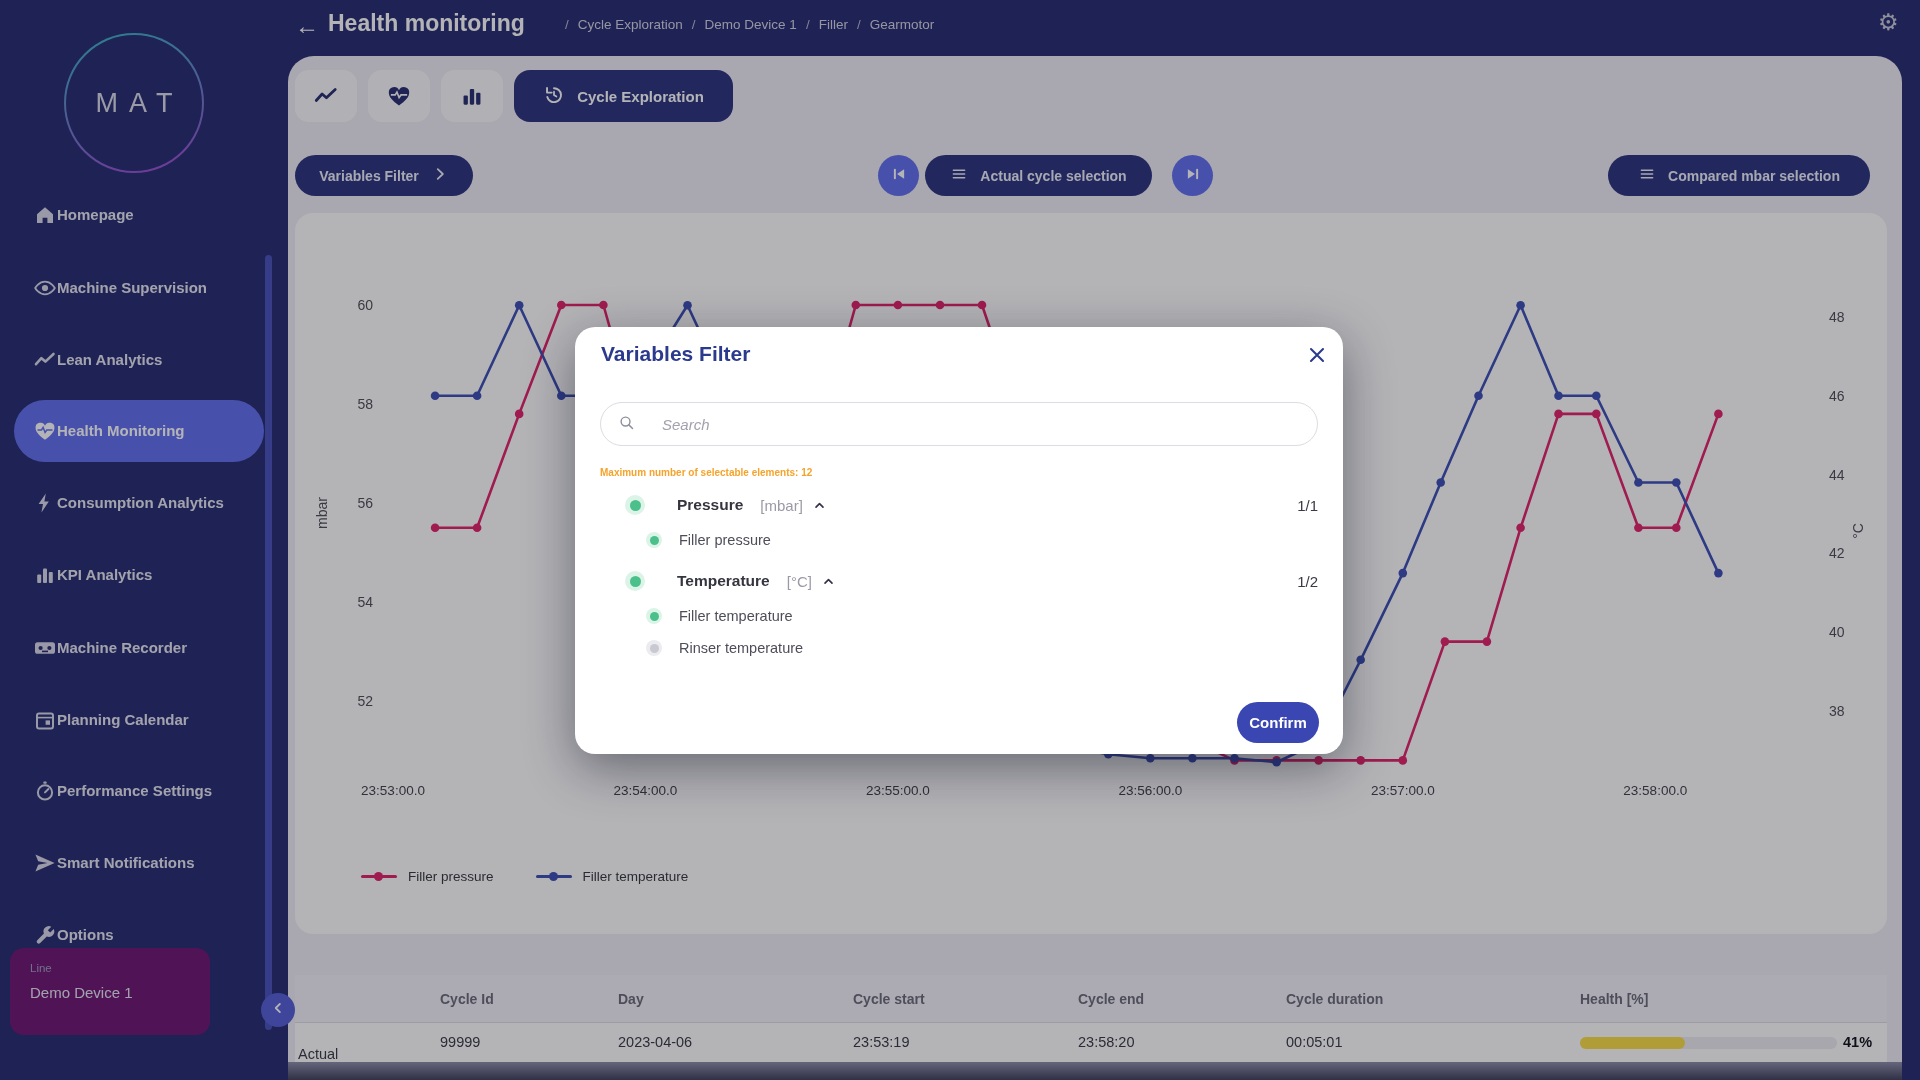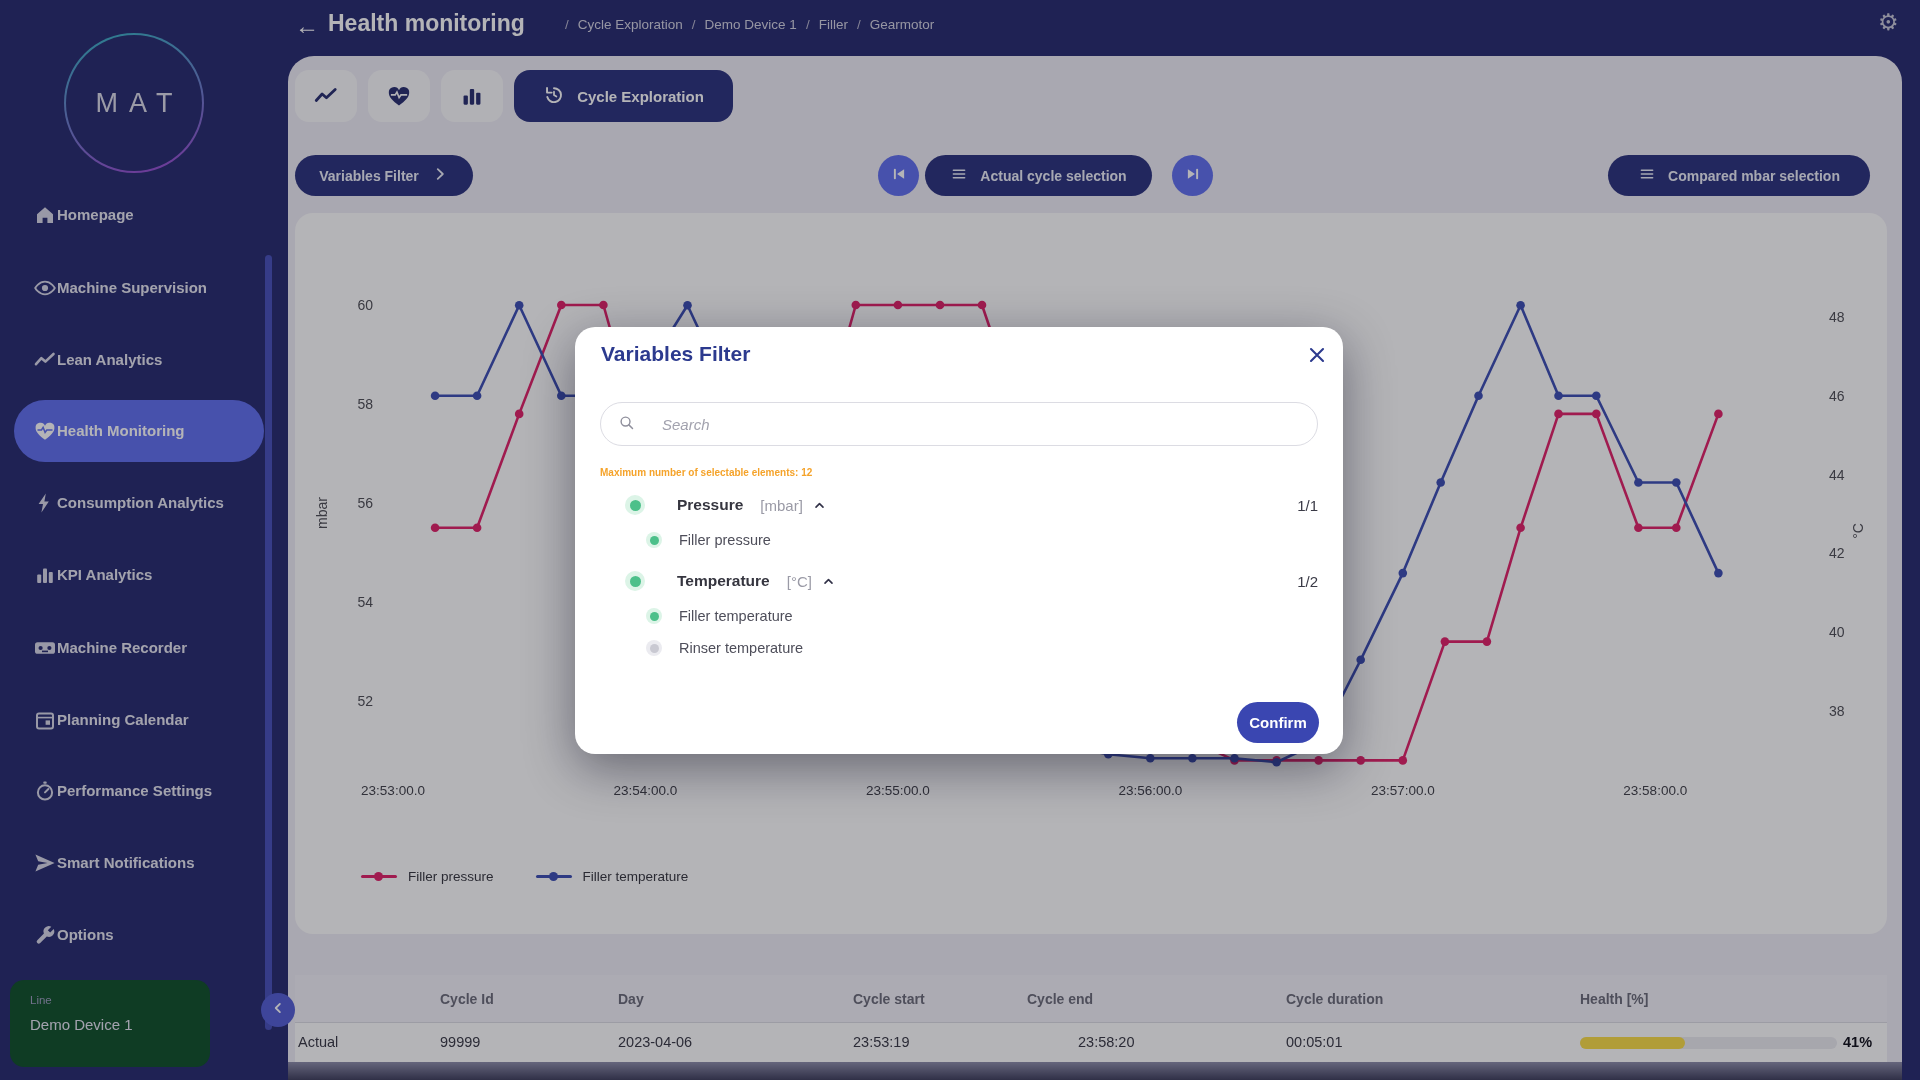--- a/index.html
+++ b/index.html
@@ -17,21 +17,21 @@
               padding-left:19px; color:#e7e7f1; border-radius:31px; cursor:pointer; }
   .nav-item .nav-icon { width:24px; height:24px; color:#d9d9e8; flex:0 0 24px; }
   .nav-item .nav-icon svg { width:24px; height:24px; fill:currentColor; }
   .nav-label { font-size:15px; font-weight:700; line-height:1.25; }
   .nav-item.active { background:#6472f0; }
   .nav-item.active .nav-icon, .nav-item.active .nav-label { color:#ffffff; }
   .nav-item .pulse { stroke:#2a2e72; }
   .nav-item.active .pulse { stroke:#6472f0; }
   .nav-item .cut { fill:#2a2e72; }
   .scroll-thumb { position:absolute; left:265px; top:255px; width:7px; height:775px; border-radius:4px; background:#4b54bc; }
-  .device-card { position:absolute; left:10px; top:980px; width:200px; height:87px; border-radius:14px; background:#14532d; padding:14px 20px; }
+  .device-card { position:absolute; left:10px; top:948px; width:200px; height:87px; border-radius:14px; background:#701a75; padding:14px 20px; }
   .device-label { font-size:11.5px; color:#9fa0c0; }
   .device-name { font-size:15px; color:#e6e6f2; margin-top:10px; }
   .collapse-btn { position:absolute; left:261px; top:993px; width:34px; height:34px; border-radius:50%;
                   background:#5661d6; display:flex; align-items:center; justify-content:center; z-index:6; cursor:pointer; }
   .collapse-btn svg { width:18px; height:18px; }
 
   
   .hdr-back { position:absolute; left:295px; top:11px; width:28px; height:30px; color:#ffffff; font-size:24px; cursor:pointer; z-index:6; line-height:30px; }
   .hdr-title { position:absolute; left:328px; top:10px; color:#ffffff; font-size:23px; font-weight:700; z-index:6; }
   .crumbs { position:absolute; left:565px; top:17px; color:#d5d4e2; font-size:13.5px; z-index:6; display:flex; gap:9px; }
@@ -386,24 +386,24 @@
       </div>
     </div>
 </div>
 
 <div class="table-card"></div>
 <div class="row-band"></div>
 <div id="table-holder">
     <span class="th" style="left: 440px;">Cycle Id</span>
     <span class="th" style="left: 618px;">Day</span>
     <span class="th" style="left: 853px;">Cycle start</span>
-    <span class="th" style="left: 1027px;">Cycle end</span>
+    <span class="th" style="left: 1078px;">Cycle end</span>
     <span class="th" style="left: 1286px;">Cycle duration</span>
     <span class="th" style="left: 1580px;">Health [%]</span>
-    <span class="td" style="left: 298px;">Actual</span>
+    <span class="td" style="left: 298px; margin-top: 12px;">Actual</span>
     <span class="td" style="left: 440px;">99999</span>
     <span class="td" style="left: 618px;">2023-04-06</span>
     <span class="td" style="left: 853px;">23:53:19</span>
     <span class="td" style="left: 1078px;">23:58:20</span>
     <span class="td" style="left: 1286px;">00:05:01</span>
   </div>
 <div class="health-track">
   <div class="health-fill" id="health-fill" style="width: 41%;"></div>
 </div>
 <div class="health-label">41%</div>

